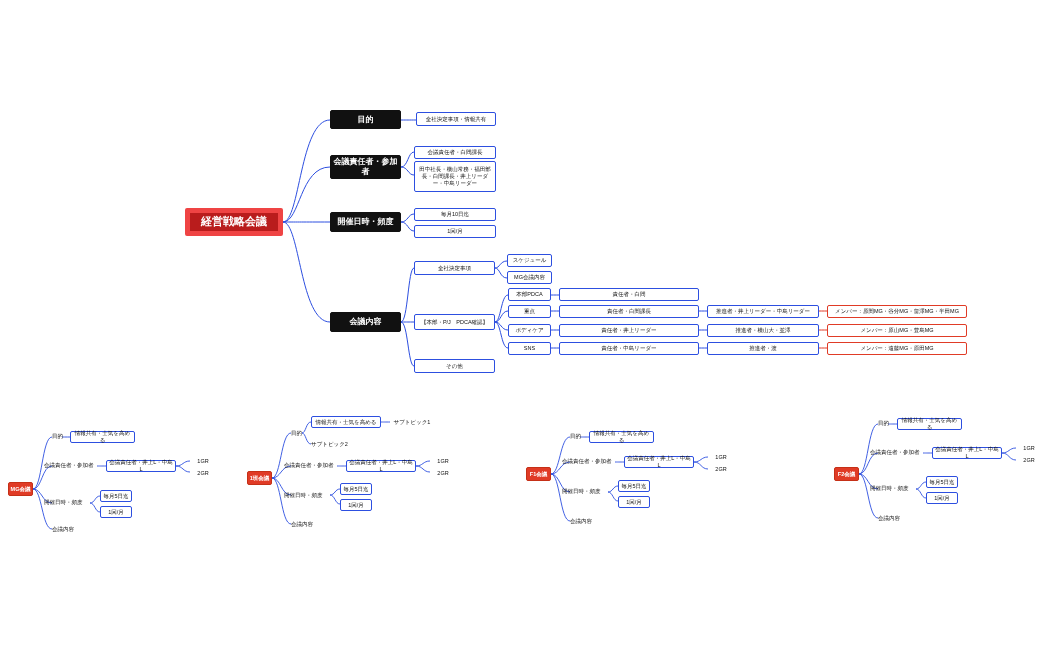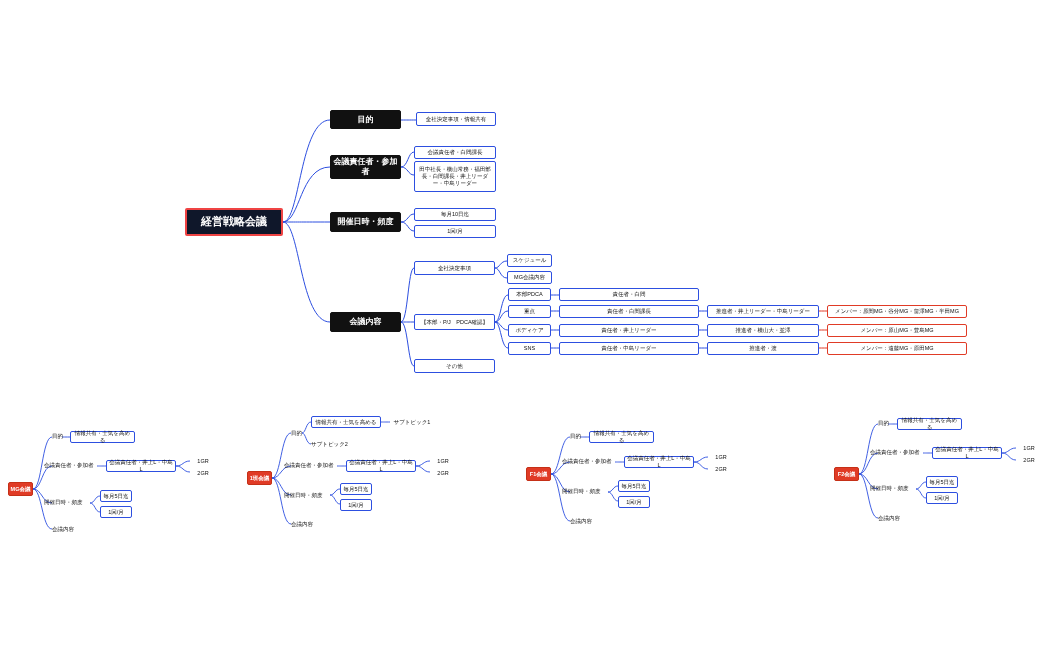--- a/index.html
+++ b/index.html
@@ -11,21 +11,21 @@
   #canvas{position:absolute;left:0;top:0;width:1050px;height:650px;}
   svg.links{position:absolute;left:0;top:0;width:1050px;height:650px;pointer-events:none;}
   .node{
     position:absolute;box-sizing:border-box;
     display:flex;align-items:center;justify-content:center;
     text-align:center;line-height:1.25;
     background:#ffffff;
   }
   
   .root-main{
-    background:#0f172a;color:#ffffff;border:2px solid #ef4444;
+    background:#b91c1c;color:#ffffff;border:5px solid #ef4444;
     font-size:11px;font-weight:bold;border-radius:2px;
   }
   
   .blk{
     background:#111111;color:#ffffff;border:1px solid #111111;
     font-size:8px;font-weight:bold;border-radius:2px;
   }
   
   .blue{
     border:1px solid #2d4fe0;color:#111111;font-size:5.5px;border-radius:2px;

